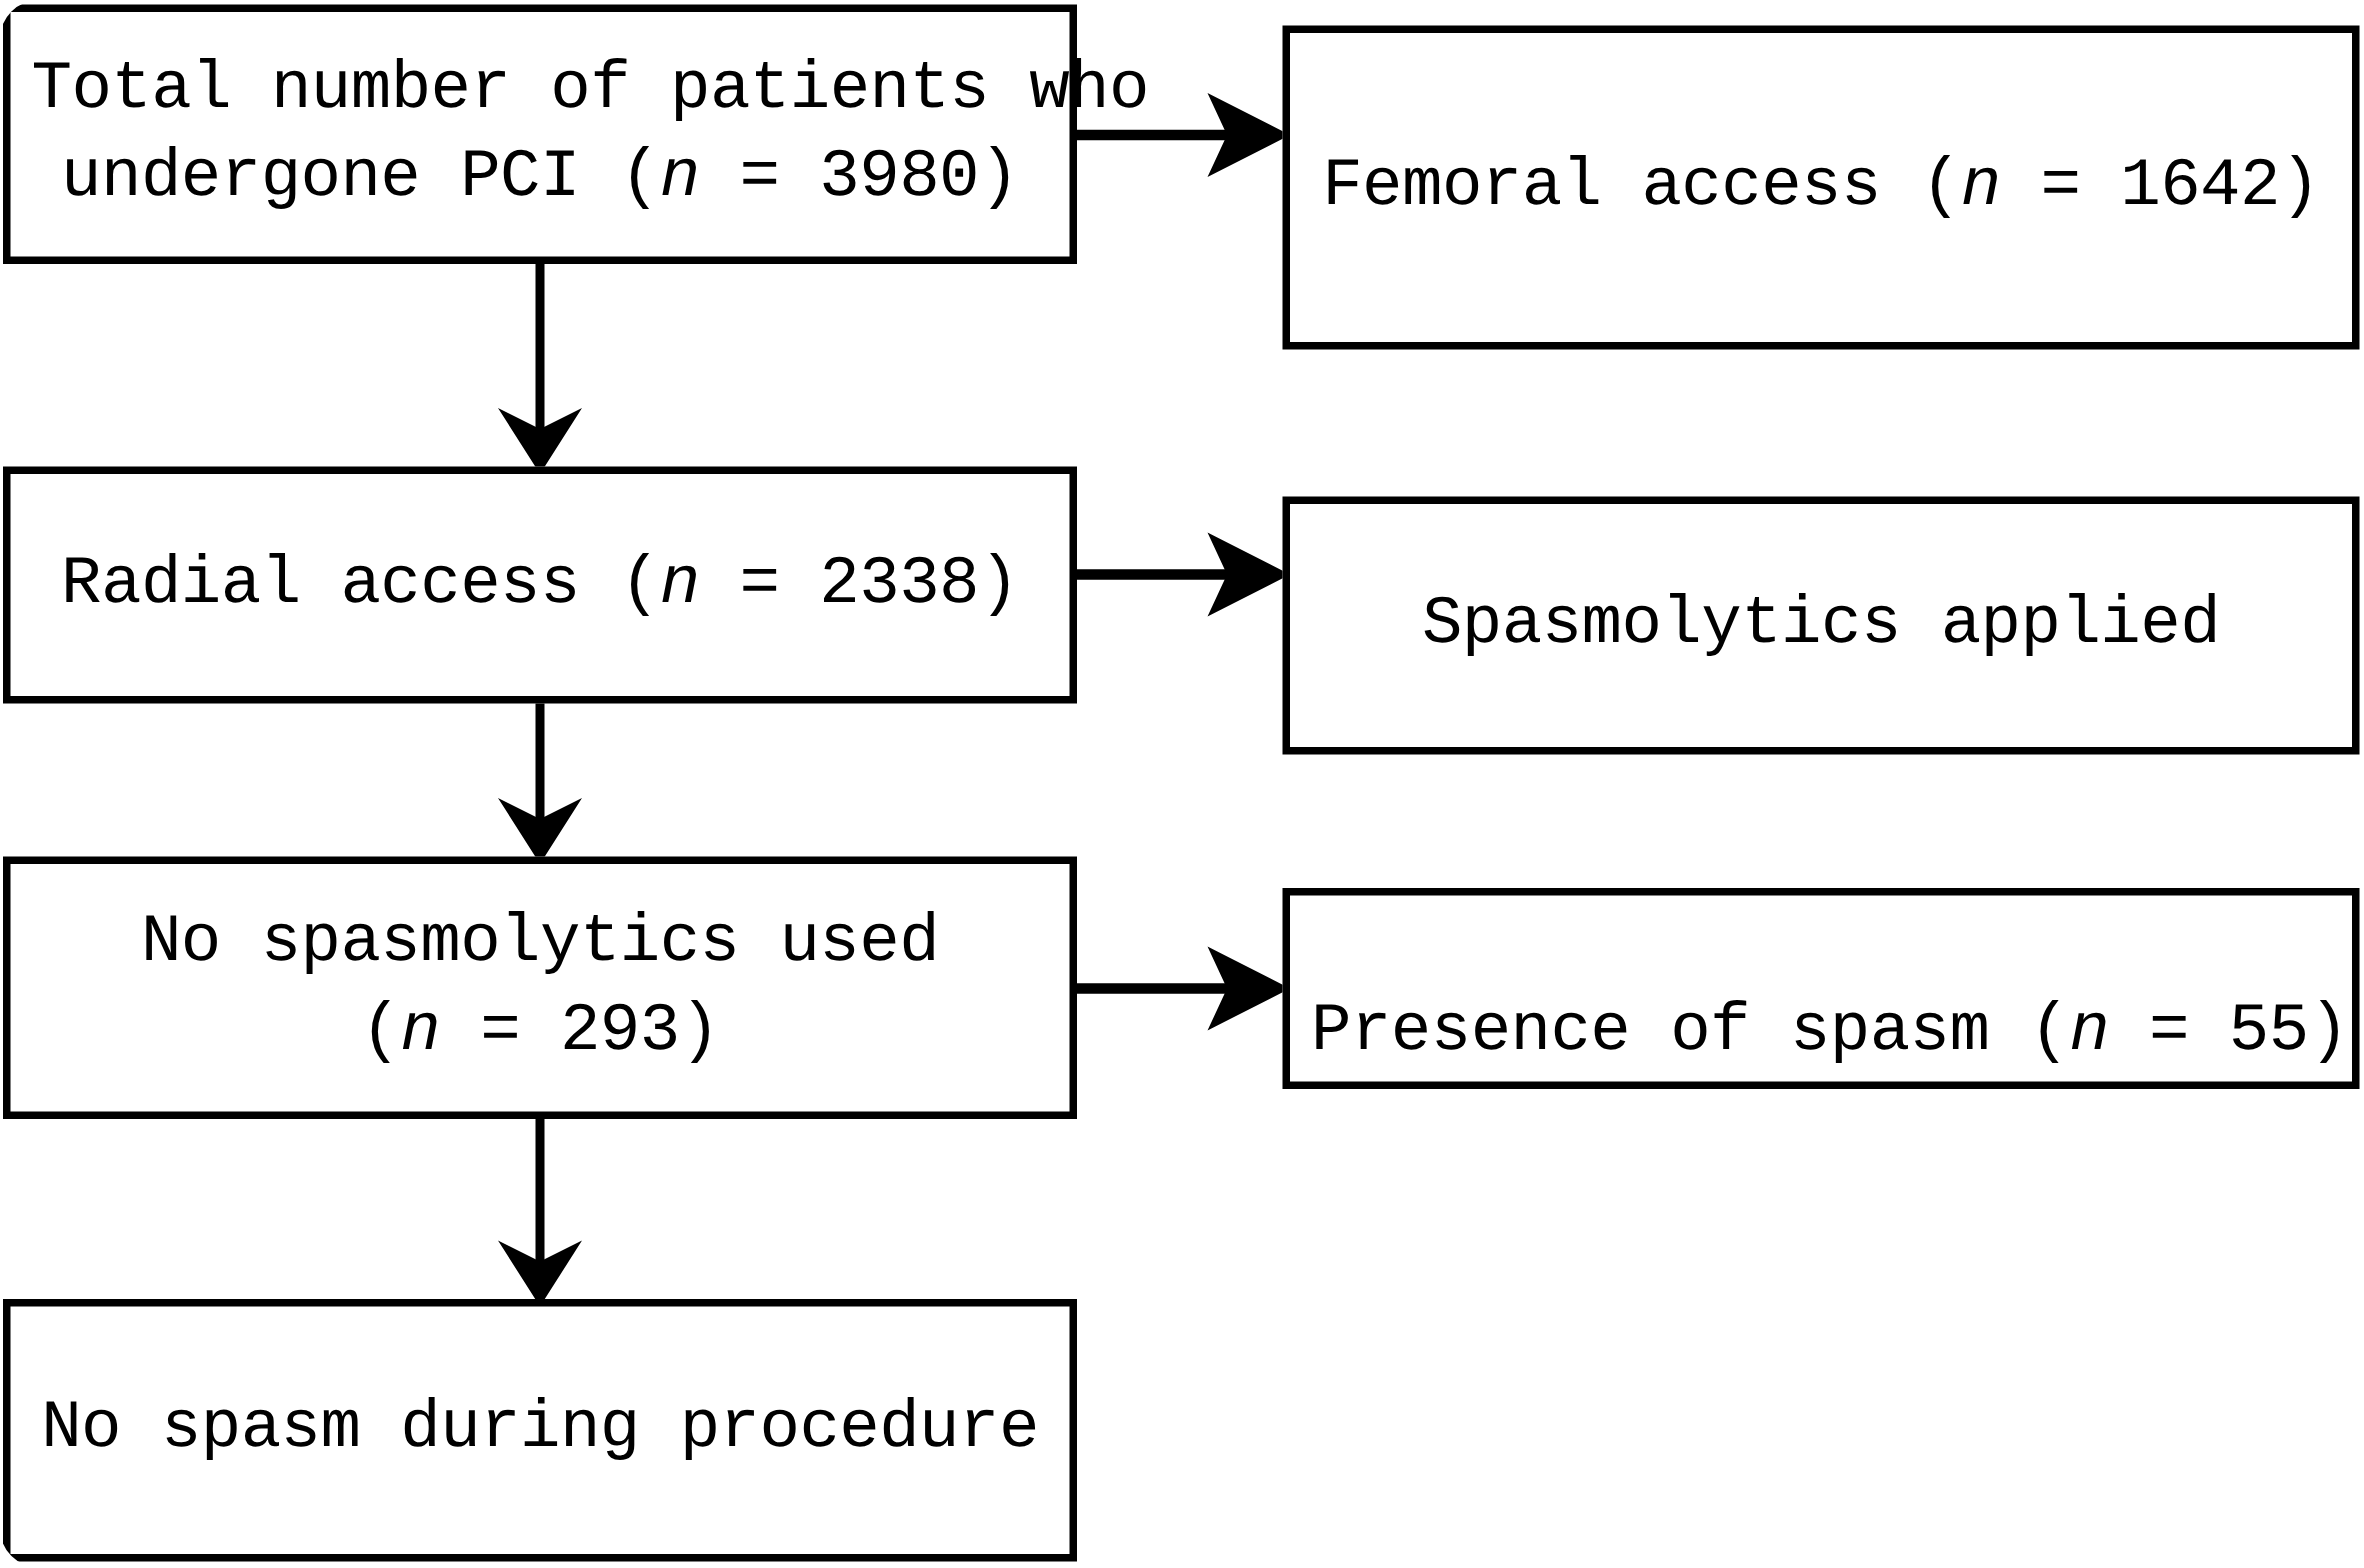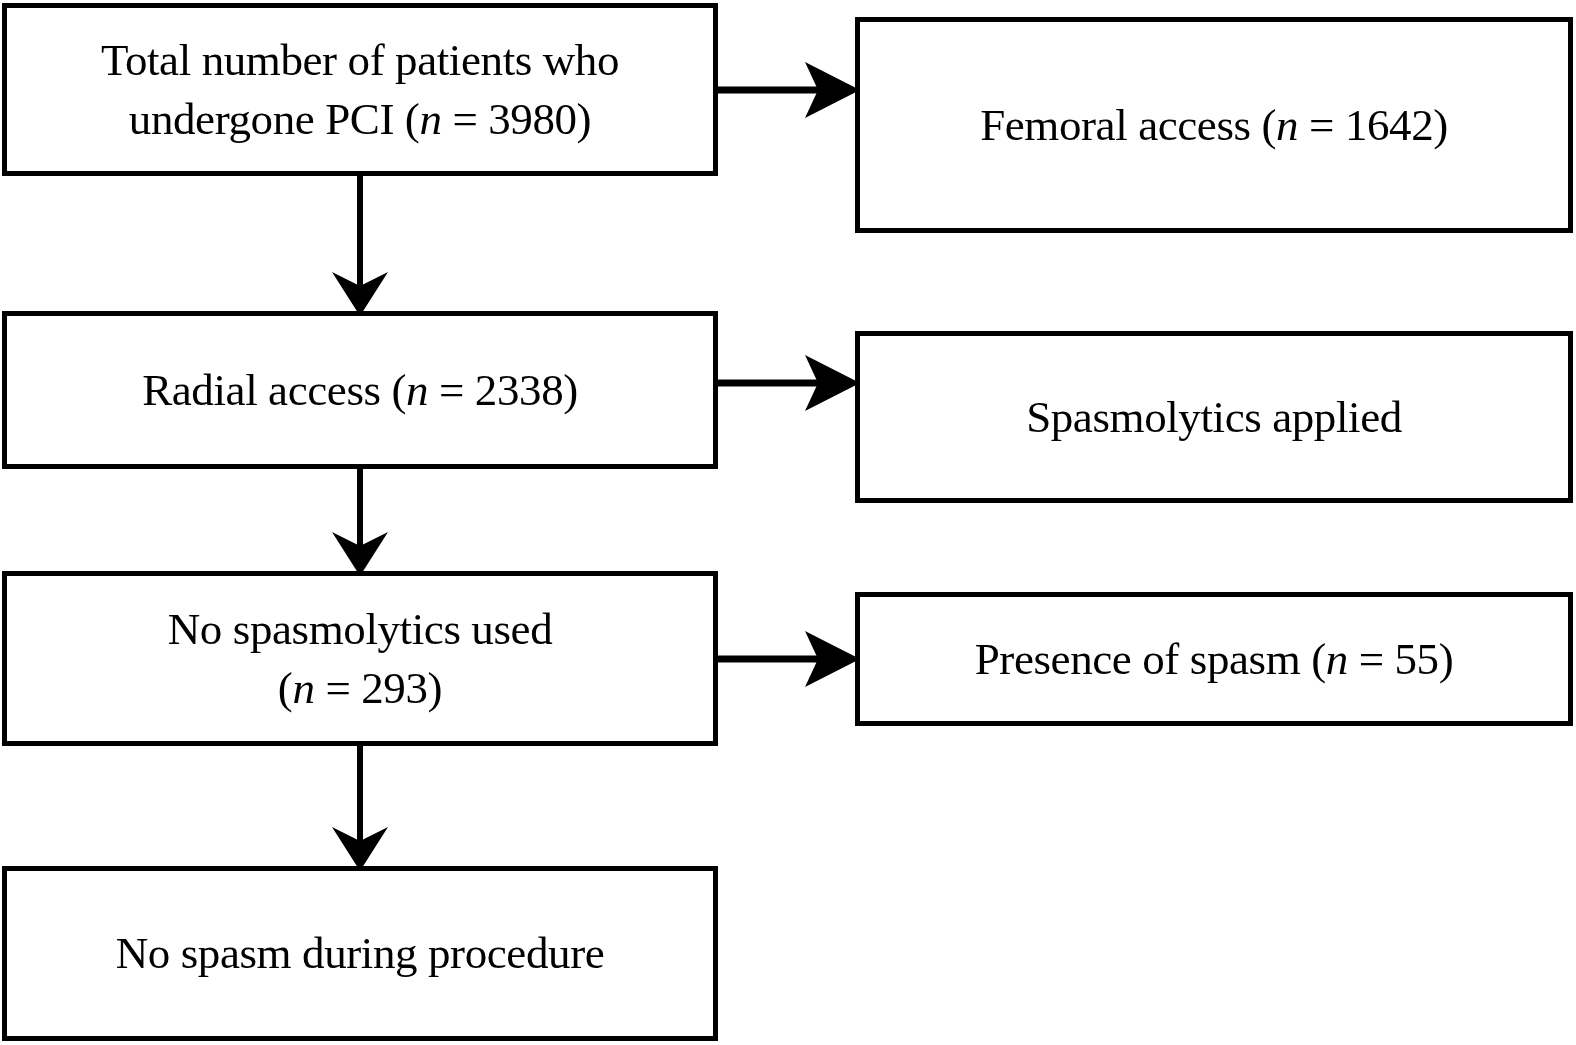--- a/index.html
+++ b/index.html
@@ -5,22 +5,23 @@
   html, body {
     margin: 0;
     padding: 0;
     background: #ffffff;
   }
   #flow-root {
     position: relative;
     width: 1576px;
     height: 1045px;
     background: #ffffff;
-    font-family: Liberation Serif, serif;
+    font-family: Liberation Mono, monospace;
     overflow: hidden;
+    border-radius: 26px;
   }
   .node {
     position: absolute;
     box-sizing: border-box;
     border: 5px solid #000000;
     background: #ffffff;
     display: flex;
     align-items: center;
     justify-content: center;
     text-align: center;
@@ -33,21 +34,21 @@
   .node .txt { display: block; width: 100%; }
   .node .ln { display: block; white-space: nowrap; }
   .ital { font-style: italic; }
 
   
   #node-total        { left: 2px;   top: 3px;   width: 716px; height: 173px; }
   #node-femoral      { left: 855px; top: 17px;   width: 718px; height: 216px; }
   #node-radial       { left: 2px;   top: 311px; width: 716px; height: 158px; }
   #node-spasmolytics { left: 855px; top: 297px; width: 718px; height: 172px; margin-top: 34px; }
   #node-nospasmo     { left: 2px;   top: 571px; width: 716px; height: 175px; }
-  #node-presence     { left: 855px; top: 592px; width: 718px; height: 134px; }
+  #node-presence     { left: 855px; top: 592px; width: 718px; height: 134px; align-items: flex-end; }
   #node-enrolled     { left: 2px;   top: 866px; width: 716px; height: 175px; }
 
   
   #connectors {
     position: absolute;
     left: 0; top: 0;
     width: 1576px;
     height: 1045px;
     pointer-events: none;
   }

